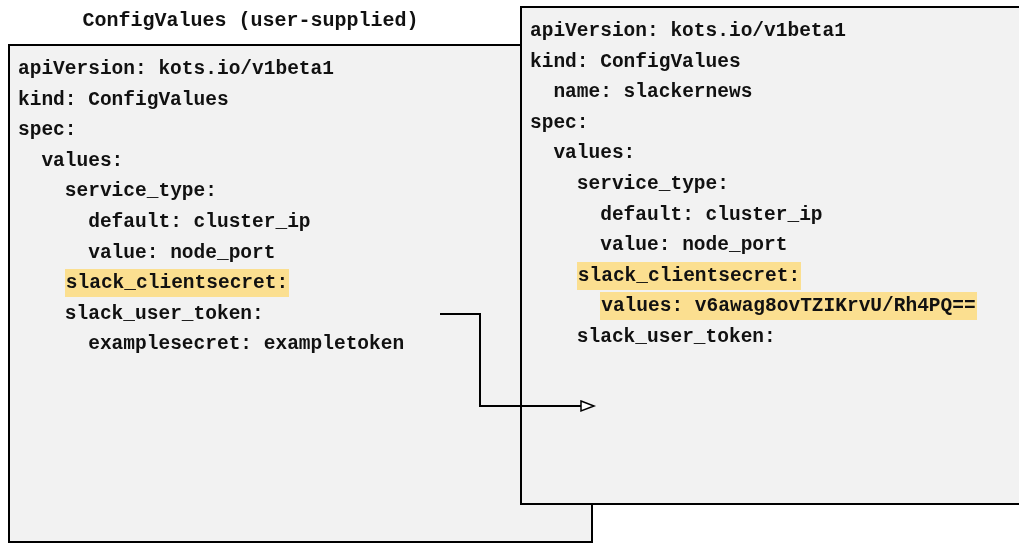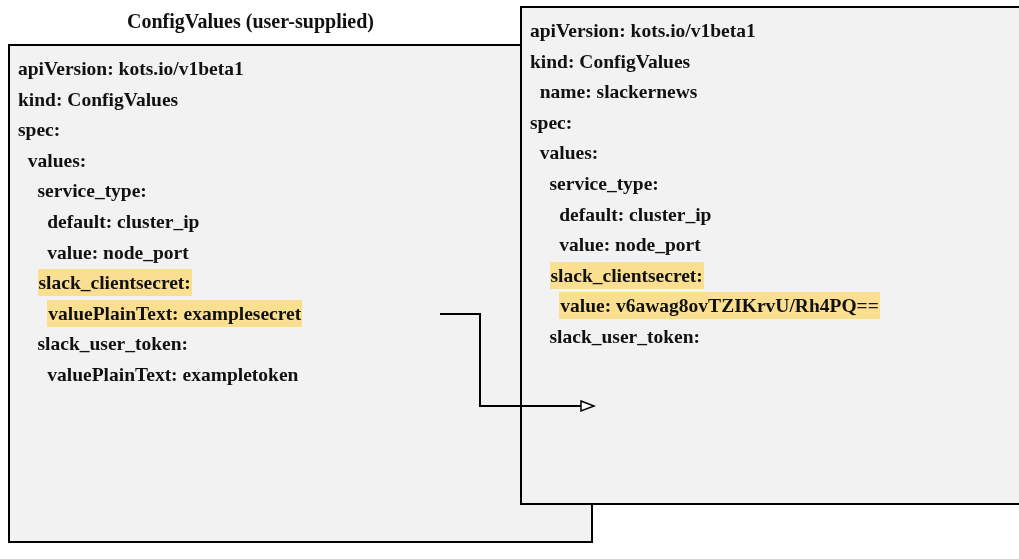--- a/index.html
+++ b/index.html
@@ -19,21 +19,20 @@
     position: relative;
     width: 1019px;
     height: 559px;
     overflow: hidden;
     background: var(--page-background);
   }
   .panel {
     position: absolute;
     top: 6px;
     width: 485px;
-    font-family: Liberation Serif, serif;
   }
   .panel-left  { left: 8px; }
   .panel-right { left: 520px; }
   .panel-title {
     height: 38px;
     line-height: 30px;
     text-align: center;
     font-size: 20px;
     font-weight: bold;
     color: var(--text);
@@ -84,25 +83,24 @@
         <div class="code-line"><span class="indent">  </span><span class="line-text">values:</span></div>
 
         <div class="code-line"><span class="indent">    </span><span class="line-text">service_type:</span></div>
 
         <div class="code-line"><span class="indent">      </span><span class="line-text">default: cluster_ip</span></div>
 
         <div class="code-line"><span class="indent">      </span><span class="line-text">value: node_port</span></div>
 
         <div class="code-line"><span class="indent">    </span><span class="line-text highlight">slack_clientsecret:</span></div>
 
-        <div class="code-line"><span class="indent">      </span><span class="line-text highlight">valuePlainText: examplesecret</span></div>
 
         <div class="code-line"><span class="indent">    </span><span class="line-text">slack_user_token:</span></div>
 
-        <div class="code-line"><span class="indent">      </span><span class="line-text">valuePlainText: exampletoken</span></div>
+        <div class="code-line"><span class="indent">      </span><span class="line-text">examplesecret: exampletoken</span></div>
 
     </div>
   </section>
 
   <section class="panel panel-right">
     <div class="code-box">
 
         <div class="code-line"><span class="indent"></span><span class="line-text">apiVersion: kots.io/v1beta1</span></div>
 
         <div class="code-line"><span class="indent"></span><span class="line-text">kind: ConfigValues</span></div>
@@ -116,21 +114,21 @@
         <div class="code-line"><span class="indent">  </span><span class="line-text">values:</span></div>
 
         <div class="code-line"><span class="indent">    </span><span class="line-text">service_type:</span></div>
 
         <div class="code-line"><span class="indent">      </span><span class="line-text">default: cluster_ip</span></div>
 
         <div class="code-line"><span class="indent">      </span><span class="line-text">value: node_port</span></div>
 
         <div class="code-line"><span class="indent">    </span><span class="line-text highlight">slack_clientsecret:</span></div>
 
-        <div class="code-line"><span class="indent">      </span><span class="line-text highlight">value: v6awag8ovTZIKrvU/Rh4PQ==</span></div>
+        <div class="code-line"><span class="indent">      </span><span class="line-text highlight">values: v6awag8ovTZIKrvU/Rh4PQ==</span></div>
 
         <div class="code-line"><span class="indent">    </span><span class="line-text">slack_user_token:</span></div>
 
 
     </div>
   </section>
 
   <svg class="connector" width="1019" height="559" viewBox="0 0 1019 559" aria-hidden="true">
     <path d="M 440 314 L 480 314 L 480 406 L 581 406" fill="none" stroke="#000000" stroke-width="2"></path>
     <polygon points="581,401 594,406 581,411" fill="#FFFFFF" stroke="#000000" stroke-width="1.5" stroke-linejoin="miter"></polygon>

